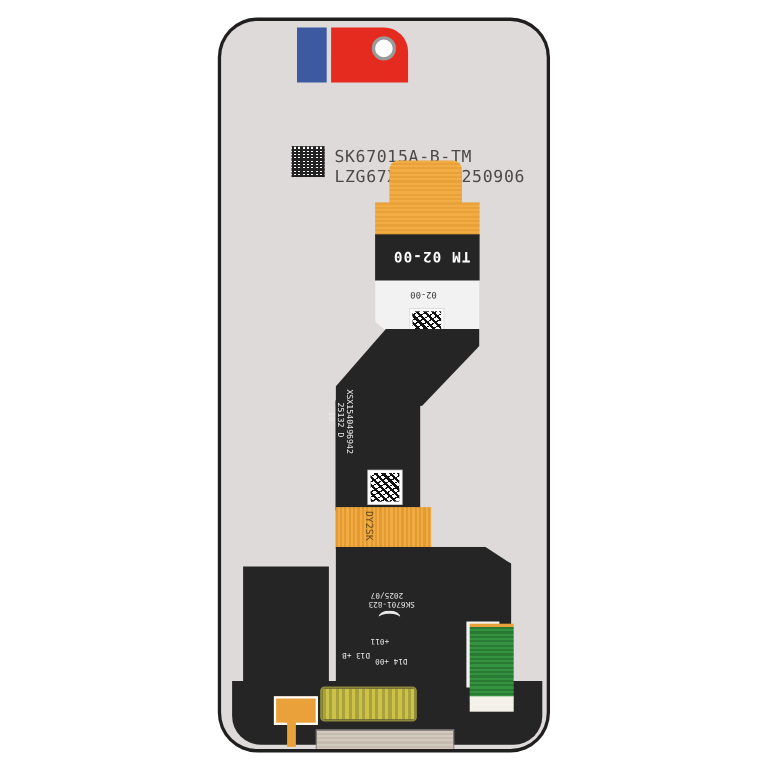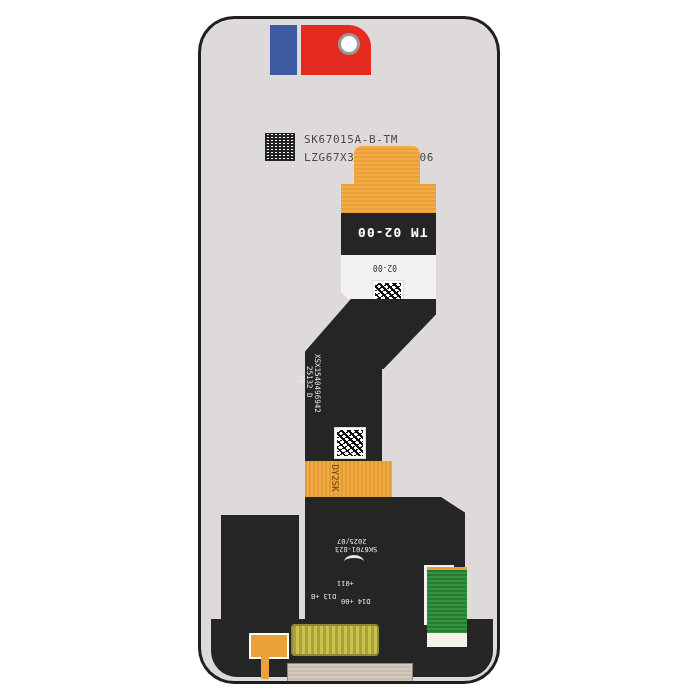--- a/index.html
+++ b/index.html
@@ -1,20 +1,20 @@
 <!DOCTYPE html>
 <html><head>
 <meta charset="utf-8">
 <style>
   html, body { margin:0; padding:0; }
   body { width:700px; height:700px; background:#ffffff; position:relative; overflow:hidden; font-family:"DejaVu Sans Mono", monospace; }
   .abs { position:absolute; }
   #frame { left:198px; top:16px; width:302px; height:668px; border-radius:36px; background:#1f1f1f; }
   #panel { left:201px; top:19px; width:296px; height:662px; border-radius:33px; background:#dedad9; overflow:hidden; }
-  .label-text { color:#4a4a4a; font-size:11px; letter-spacing:0.6px; white-space:nowrap; }
+  .label-text { color:#4a4a4a; font-size:15px; letter-spacing:0.6px; white-space:nowrap; }
   .qr { background:
       repeating-linear-gradient(90deg,#222 0 2px,transparent 2px 4px),
       repeating-linear-gradient(0deg,#222 0 2px,#fff 2px 3px);
   }
   .dm { background:#fff; border:2px solid #fff; box-shadow:0 0 0 1px #ddd; }
   .dm-inner { width:100%; height:100%;
     background:
       repeating-linear-gradient(45deg,#111 0 2px,transparent 2px 5px),
       repeating-linear-gradient(-30deg,#111 0 1px,#fff 1px 4px);
   }

